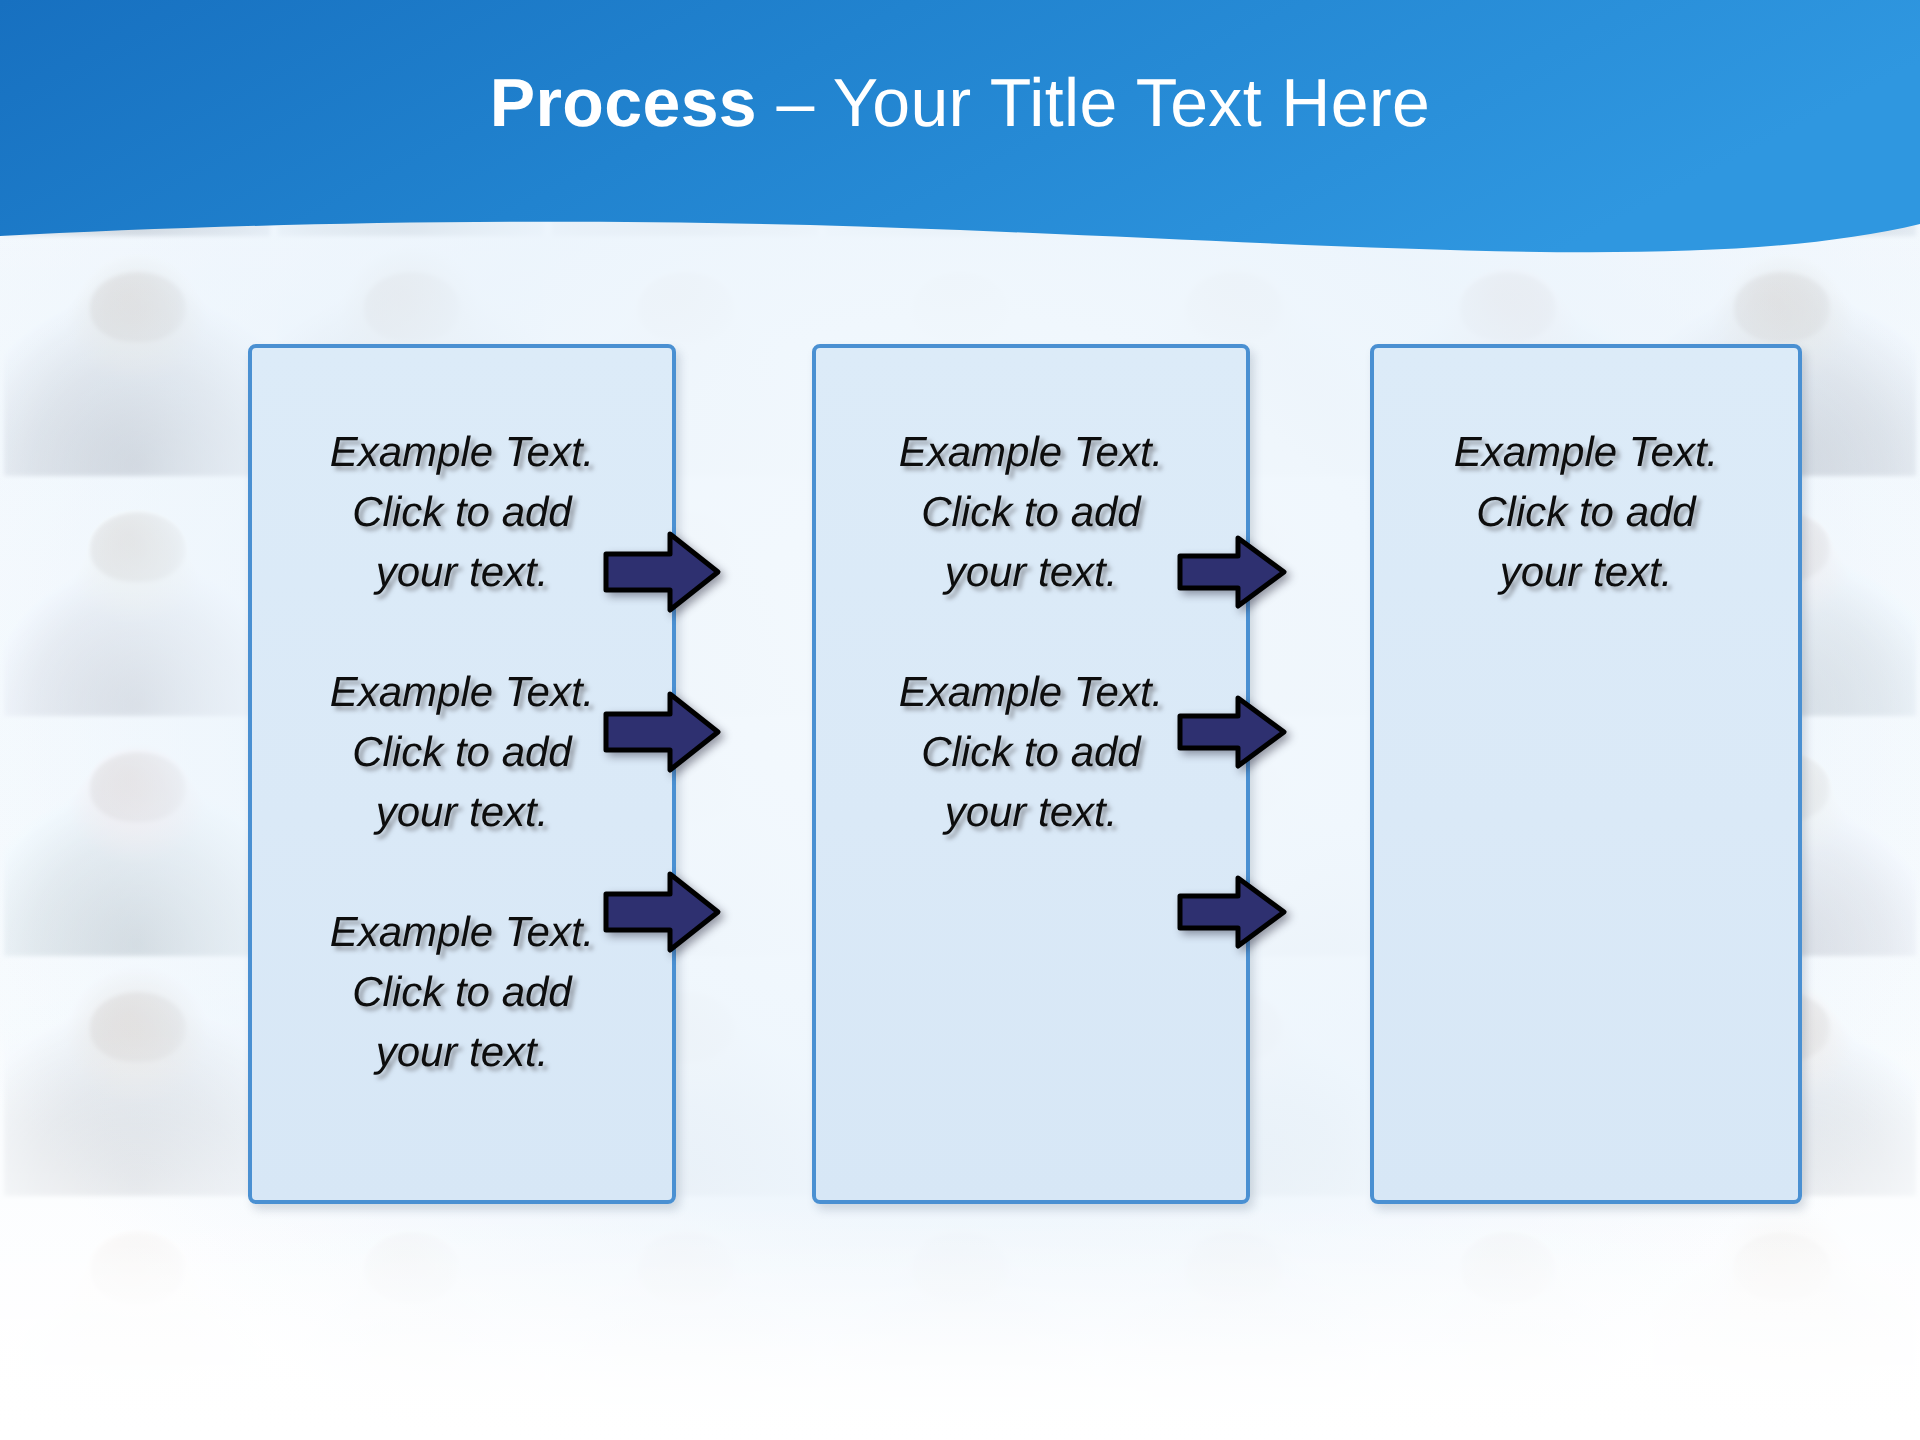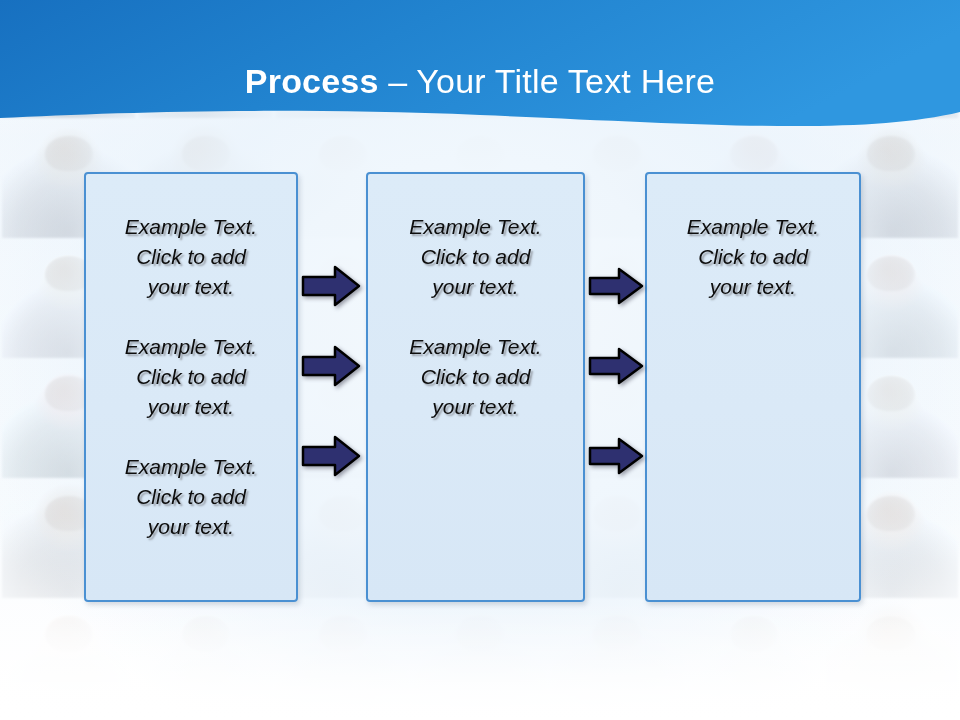--- a/index.html
+++ b/index.html
@@ -123,21 +123,21 @@
     position: absolute;
     left: 0; top: 0;
     width: 960px;
     height: 150px;
   }
   .header svg { display: block; }
 
   .title {
     position: absolute;
     left: 0; right: 0;
-    top: 63px;
+    top: 34px;
     text-align: center;
     color: #ffffff;
     font-size: 34px;
     letter-spacing: 0.2px;
     line-height: 1.1;
     white-space: nowrap;
     font-family: "Liberation Sans", sans-serif;
   }
   .title .t-strong { font-weight: bold; }
   .title .t-rest   { font-weight: normal; }
@@ -145,20 +145,21 @@
   
   .box {
     position: absolute;
     box-sizing: border-box;
     border: 2px solid #4a90d2;
     border-radius: 4px;
     background: linear-gradient(180deg, #dcebf8 0%, #dae9f7 55%, #d7e7f6 100%);
     box-shadow: 2px 3px 5px rgba(80,100,125,0.22);
     padding: 38px 16px 16px 16px;
     text-align: center;
+    margin-left: 40px;
   }
 
   .para {
     font-family: "Liberation Sans", sans-serif;
     font-style: italic;
     font-size: 21px;
     line-height: 30px;
     color: #0d0d0d;
     text-shadow: 2px 2px 2px rgba(90,90,95,0.55);
     margin: 0 0 30px 0;

